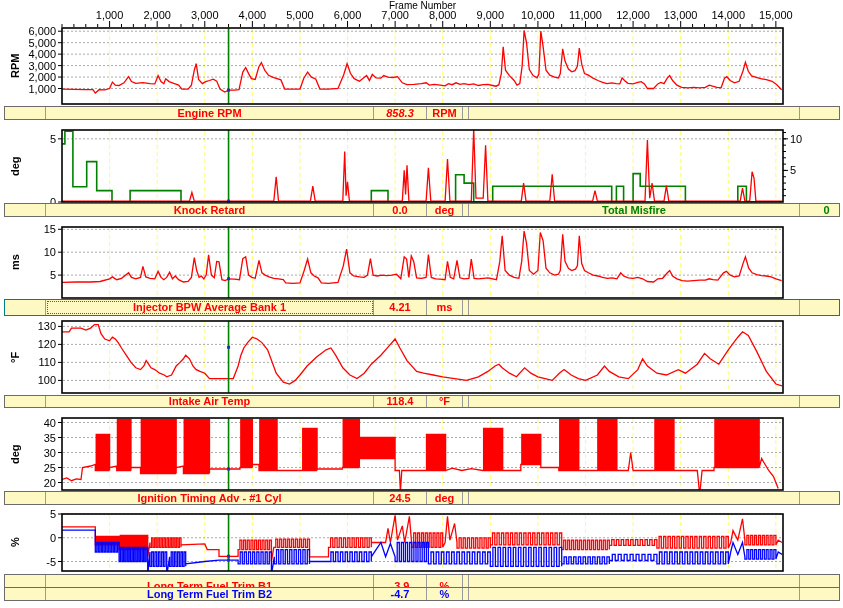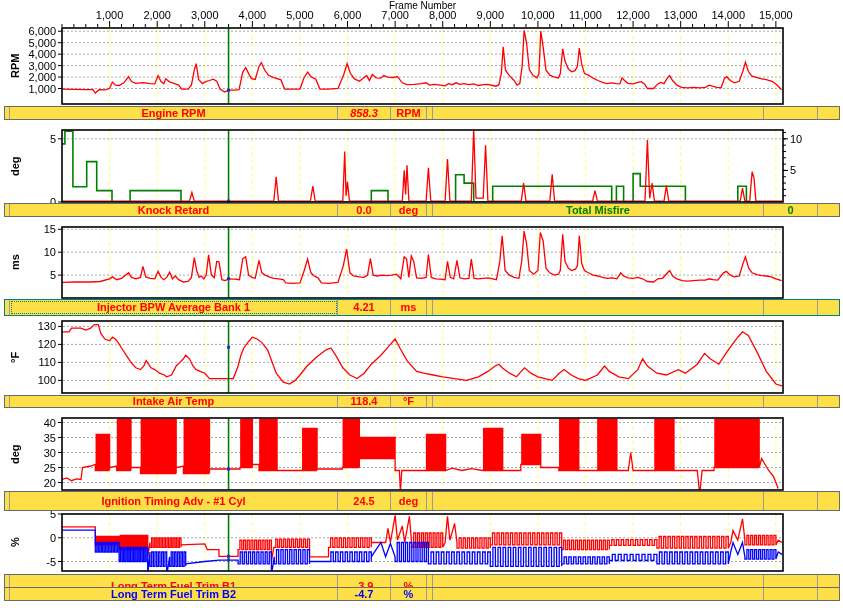--- a/index.html
+++ b/index.html
@@ -4,23 +4,23 @@
 <style>
   html,body{margin:0;padding:0;background:#fff;}
   #screen{position:relative;width:843px;height:608px;background:#ffffff;
           font-family:"Liberation Sans",sans-serif;overflow:hidden;}
   #plots{position:absolute;left:0;top:0;}
   .axis-title{position:absolute;left:62px;top:0;width:721px;text-align:center;
               font-size:10px;color:#000;}
   .ylab{position:absolute;left:4px;width:22px;display:flex;align-items:center;justify-content:center;
         writing-mode:vertical-rl;transform:rotate(180deg);
         font-weight:bold;font-size:11px;color:#000;}
-  .bar{position:absolute;left:4px;width:836px;background:#fde047;border:1px solid #6b6b6b;
+  .bar{position:absolute;left:4px;width:836px;background:#fef9c3;border:1px solid #6b6b6b;
        box-sizing:border-box;display:flex;align-items:stretch;
-       font-weight:bold;font-size:11px;line-height:1;}
+       font-weight:bold;font-size:11px;line-height:1;padding-left:36px;}
   .bar .cell{display:flex;align-items:center;justify-content:center;
              border-right:1px solid #9a9a9a;box-sizing:border-box;overflow:hidden;white-space:nowrap;}
   .bar .lead{width:5px;flex:none;}
   .bar .name{width:328px;flex:none;}
   .bar .val{width:53px;flex:none;}
   .bar .unit{width:36px;flex:none;}
   .bar .sep{width:6px;flex:none;}
   .bar .name2{width:331px;flex:none;}
   .bar .val2{width:54px;flex:none;}
   .bar .unit2{flex:1;border-right:none;}
@@ -381,21 +381,21 @@
     <div class="cell lead"></div>
     <div class="cell name" style="color: rgb(255, 0, 0);">Intake Air Temp</div>
     <div class="cell val" style="color: rgb(255, 0, 0);">118.4</div>
     <div class="cell unit" style="color: rgb(255, 0, 0);">°F</div>
     <div class="cell sep"></div>
     <div class="cell name2"></div>
     <div class="cell val2"></div>
     <div class="cell unit2"></div>
   </div>
 
-  <div class="bar" style="top:491px;height:20px">
+  <div class="bar" style="top:491px;height:14px">
     <div class="cell lead"></div>
     <div class="cell name" style="color: rgb(255, 0, 0);">Ignition Timing Adv - #1 Cyl</div>
     <div class="cell val" style="color: rgb(255, 0, 0);">24.5</div>
     <div class="cell unit" style="color: rgb(255, 0, 0);">deg</div>
     <div class="cell sep"></div>
     <div class="cell name2"></div>
     <div class="cell val2"></div>
     <div class="cell unit2"></div>
   </div>
 

